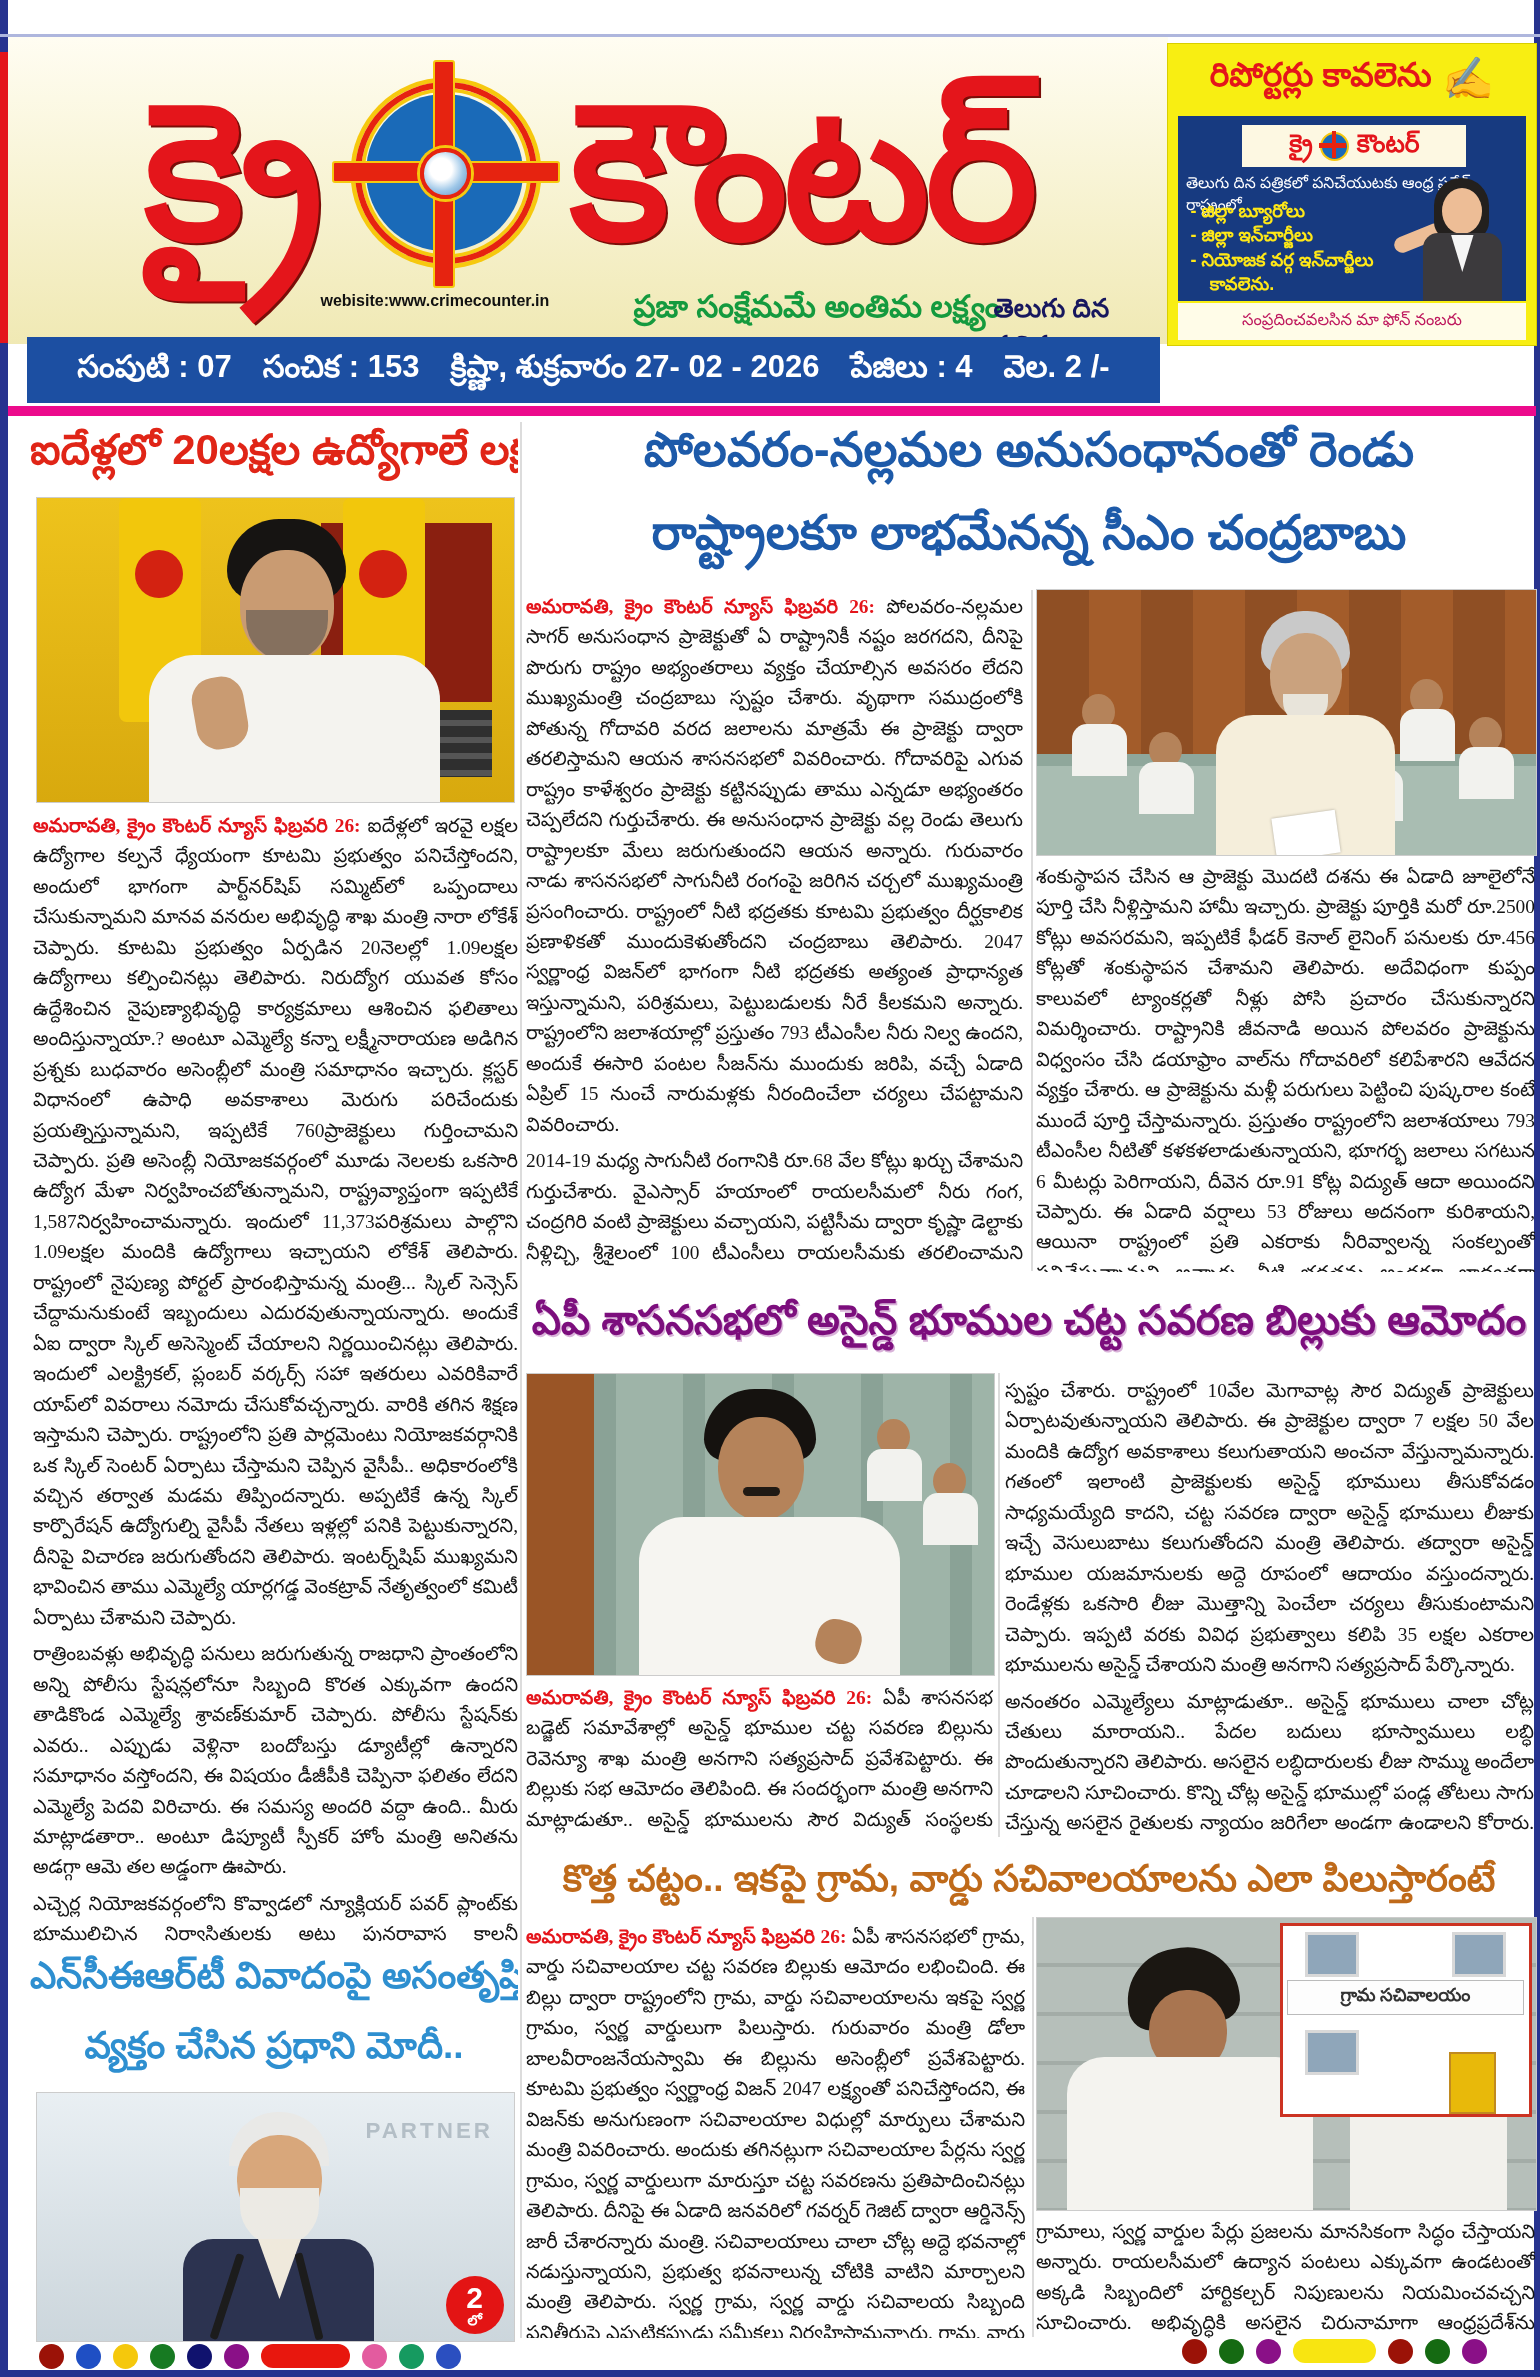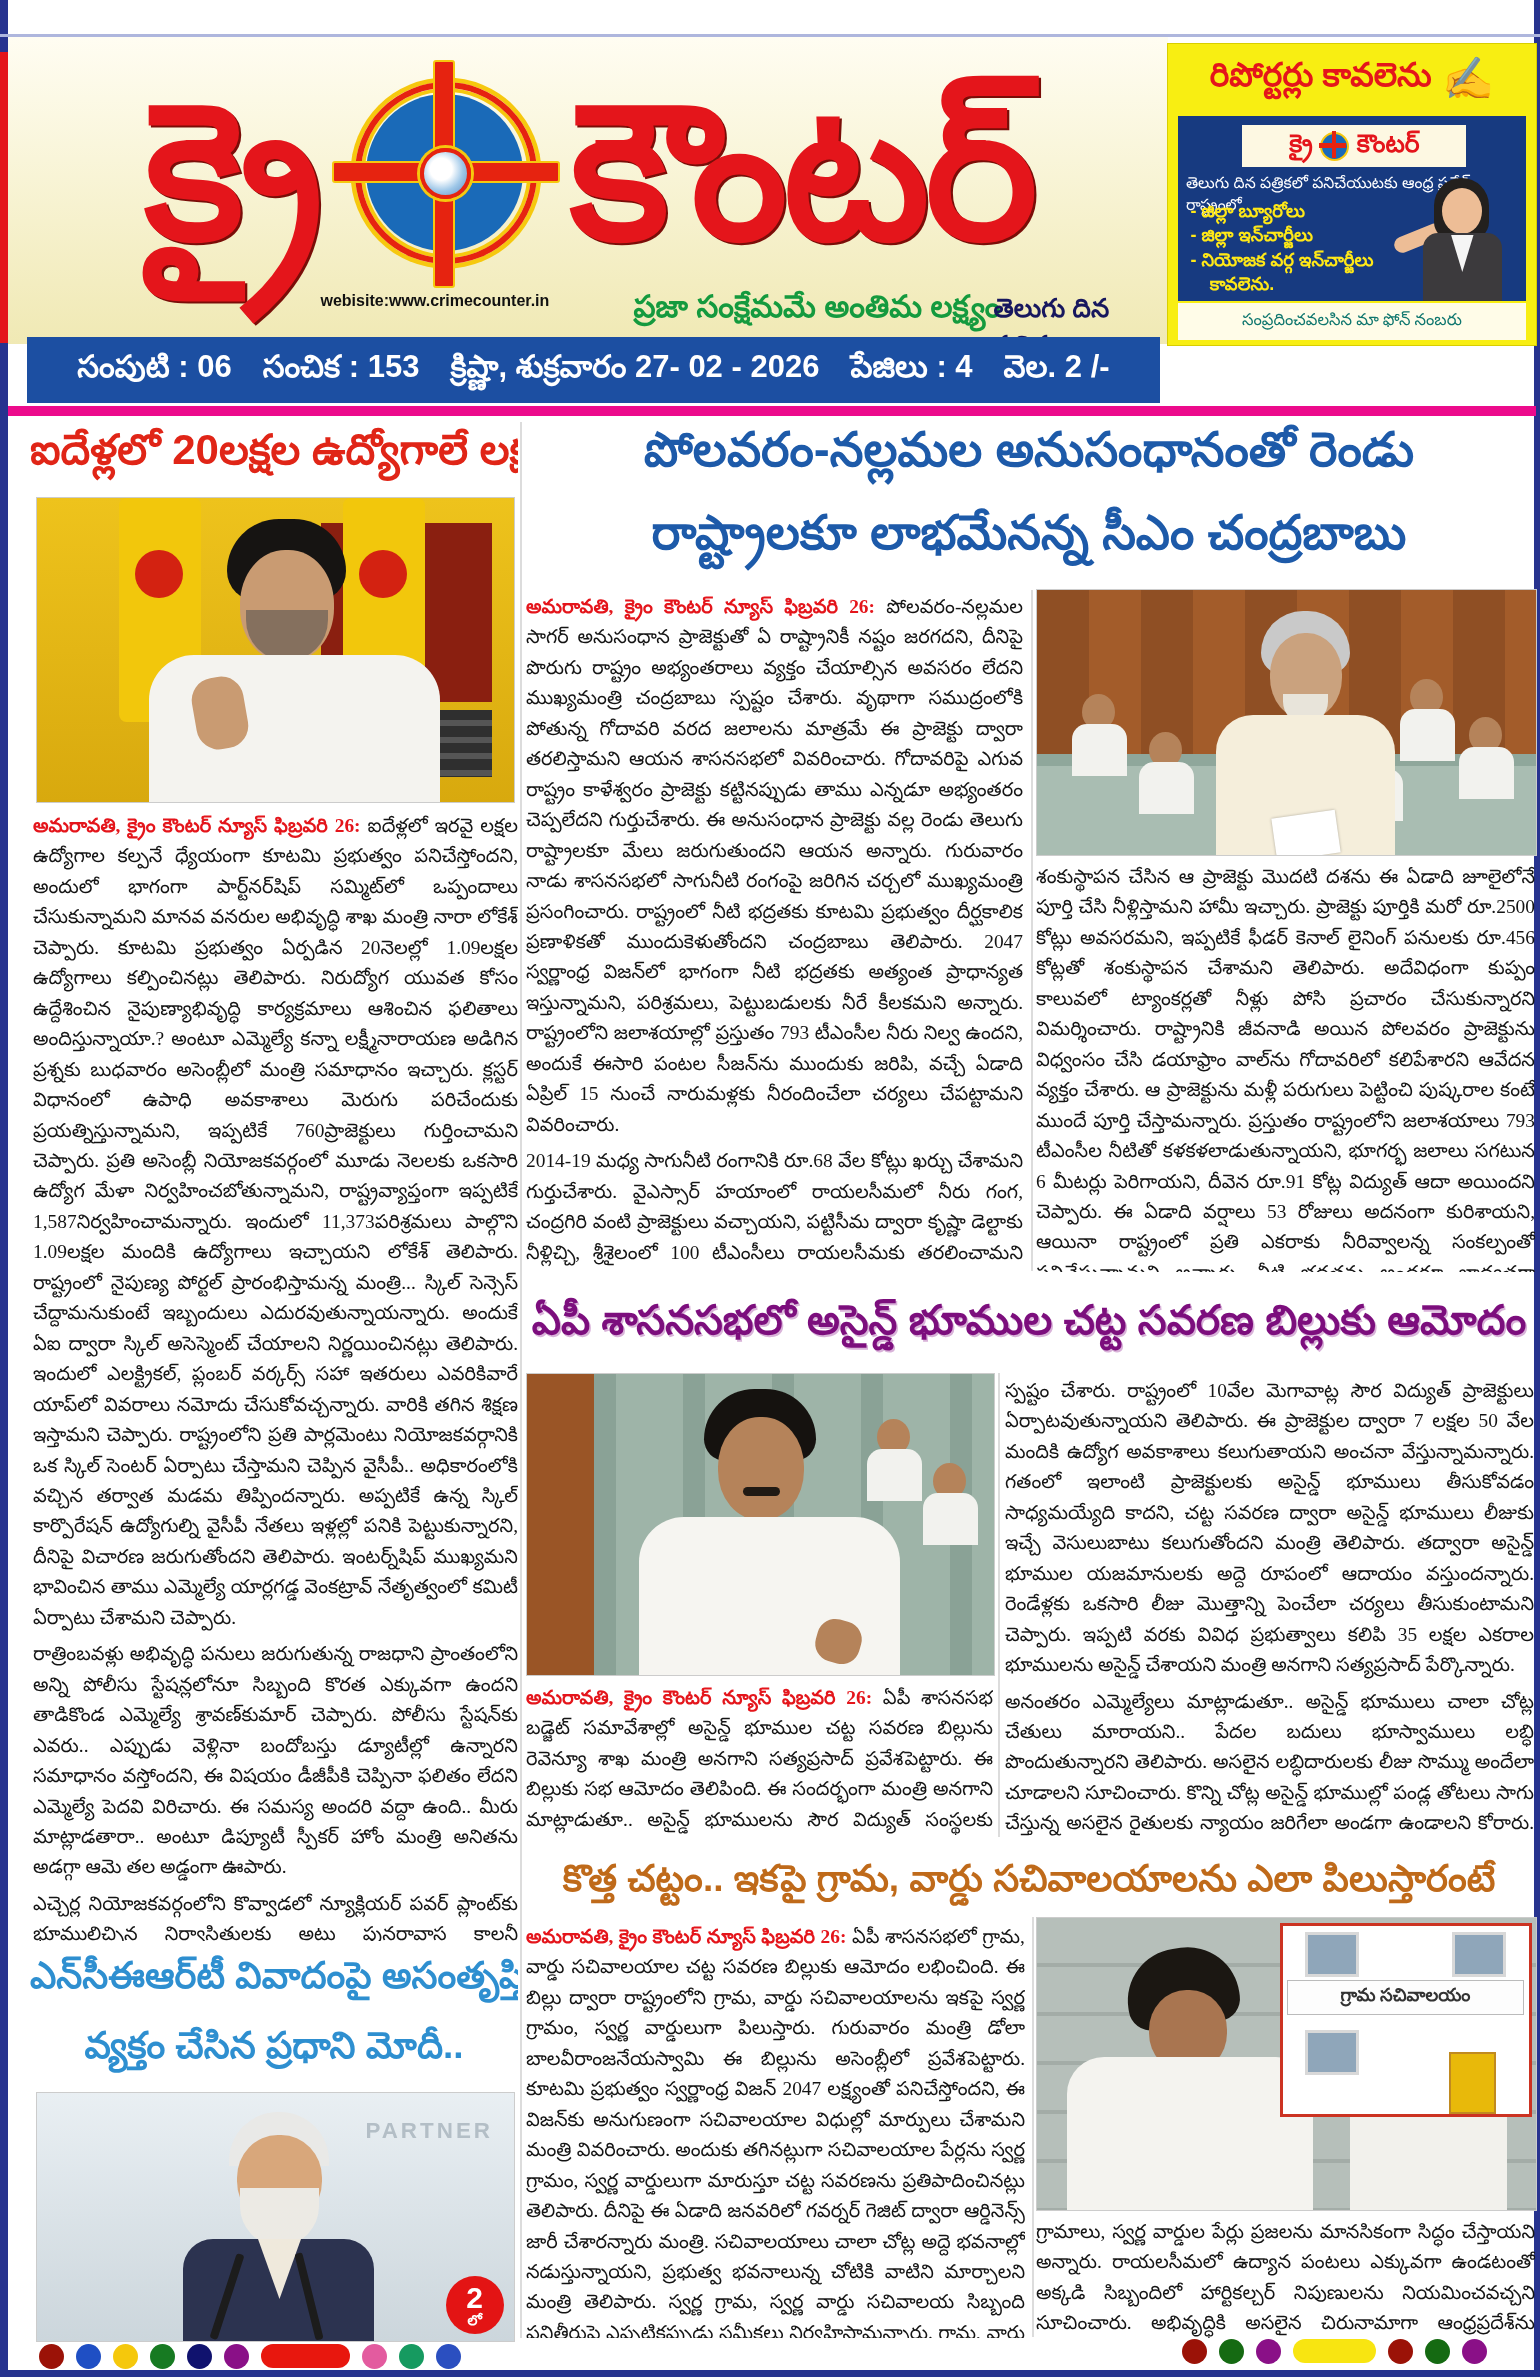--- a/index.html
+++ b/index.html
@@ -40,21 +40,21 @@
                 font-family:"Liberation Sans",sans-serif;font-weight:bold;font-size:25px;color:#e4151b;}
   .mini-target{display:inline-block;width:25px;height:25px;border-radius:50%;background:#1a6ab8;
                border:2.2px solid #f6c80e;position:relative;}
   .mini-target:before{content:"";position:absolute;left:9.7px;top:-3px;width:4.5px;height:27px;background:#e62310;}
   .mini-target:after{content:"";position:absolute;top:9.7px;left:-3px;height:4.5px;width:27px;background:#e62310;}
   .ad-intro{position:absolute;left:7.5px;top:58px;right:7.5px;color:#fff;font-size:15.7px;
             font-family:"Liberation Sans",sans-serif;}
   .ad-items{position:absolute;left:12px;top:83px;width:224px;color:#ffe817;
             font-family:"Liberation Sans",sans-serif;font-weight:bold;font-size:18px;line-height:1.35;}
   .ad-note{position:absolute;left:10.4px;top:259px;right:10.4px;height:37px;background:#fffce8;
-           display:flex;align-items:center;justify-content:center;font-size:16.4px;color:#0f766e;}
+           display:flex;align-items:center;justify-content:center;font-size:16.4px;color:#be185d;}
   .phonebox{background:#f8ee12;display:flex;align-items:center;justify-content:center;
             font-family:"Liberation Sans",sans-serif;font-weight:bold;font-size:43px;color:#e4151b;letter-spacing:2.2px;}
   .woman{position:absolute;right:7.5px;bottom:0;width:112px;height:123px;}
   .w-hair{position:absolute;left:28px;top:0;width:55px;height:63px;border-radius:30px 30px 21px 21px;background:#23201e;}
   .w-face{position:absolute;left:36px;top:10.4px;width:40px;height:46px;border-radius:50%;background:#edbd96;}
   .w-body{position:absolute;left:16.4px;top:55px;width:79px;height:69px;border-radius:15px 15px 0 0;background:#3c3a3d;}
   .w-shirt{position:absolute;left:45px;top:57px;width:22.4px;height:37px;background:#f5f5f5;clip-path:polygon(0 0,100% 0,50% 100%);}
   .w-arm{position:absolute;left:-13.4px;top:52px;width:52px;height:16.4px;border-radius:9px;background:#edbd96;transform:rotate(-22deg);}
   
   .hl{font-family:"Liberation Sans",sans-serif;font-weight:bold;text-align:center;white-space:nowrap;overflow:hidden;}
@@ -187,21 +187,21 @@
         <div class="w-face"></div>
         <div class="w-body"></div>
         <div class="w-shirt"></div>
       </div>
     </div>
     <div class="ad-note">సంప్రదించవలసిన మా ఫోన్ నంబరు</div>
   </div>
 
 
   <div class="abs datebar" style="left:27px;top:337px;width:1133px;height:66px">
-    <span>సంపుటి : 06</span>
+    <span>సంపుటి : 07</span>
     <span>సంచిక : 153</span>
     <span>క్రిష్ణా, శుక్రవారం 27- 02 - 2026</span>
     <span>పేజిలు : 4</span>
     <span>వెల. 2 /-</span>
   </div>
   <div class="abs magenta" style="left:7.5px;top:406px;width:1528px;height:10.4px"></div>
 
   <div class="abs vline" style="left:520px;top:422px;height:1916px"></div>
   <div class="abs vline" style="left:1031px;top:590px;height:681px"></div>
   <div class="abs vline" style="left:998px;top:1373px;height:464px"></div>

